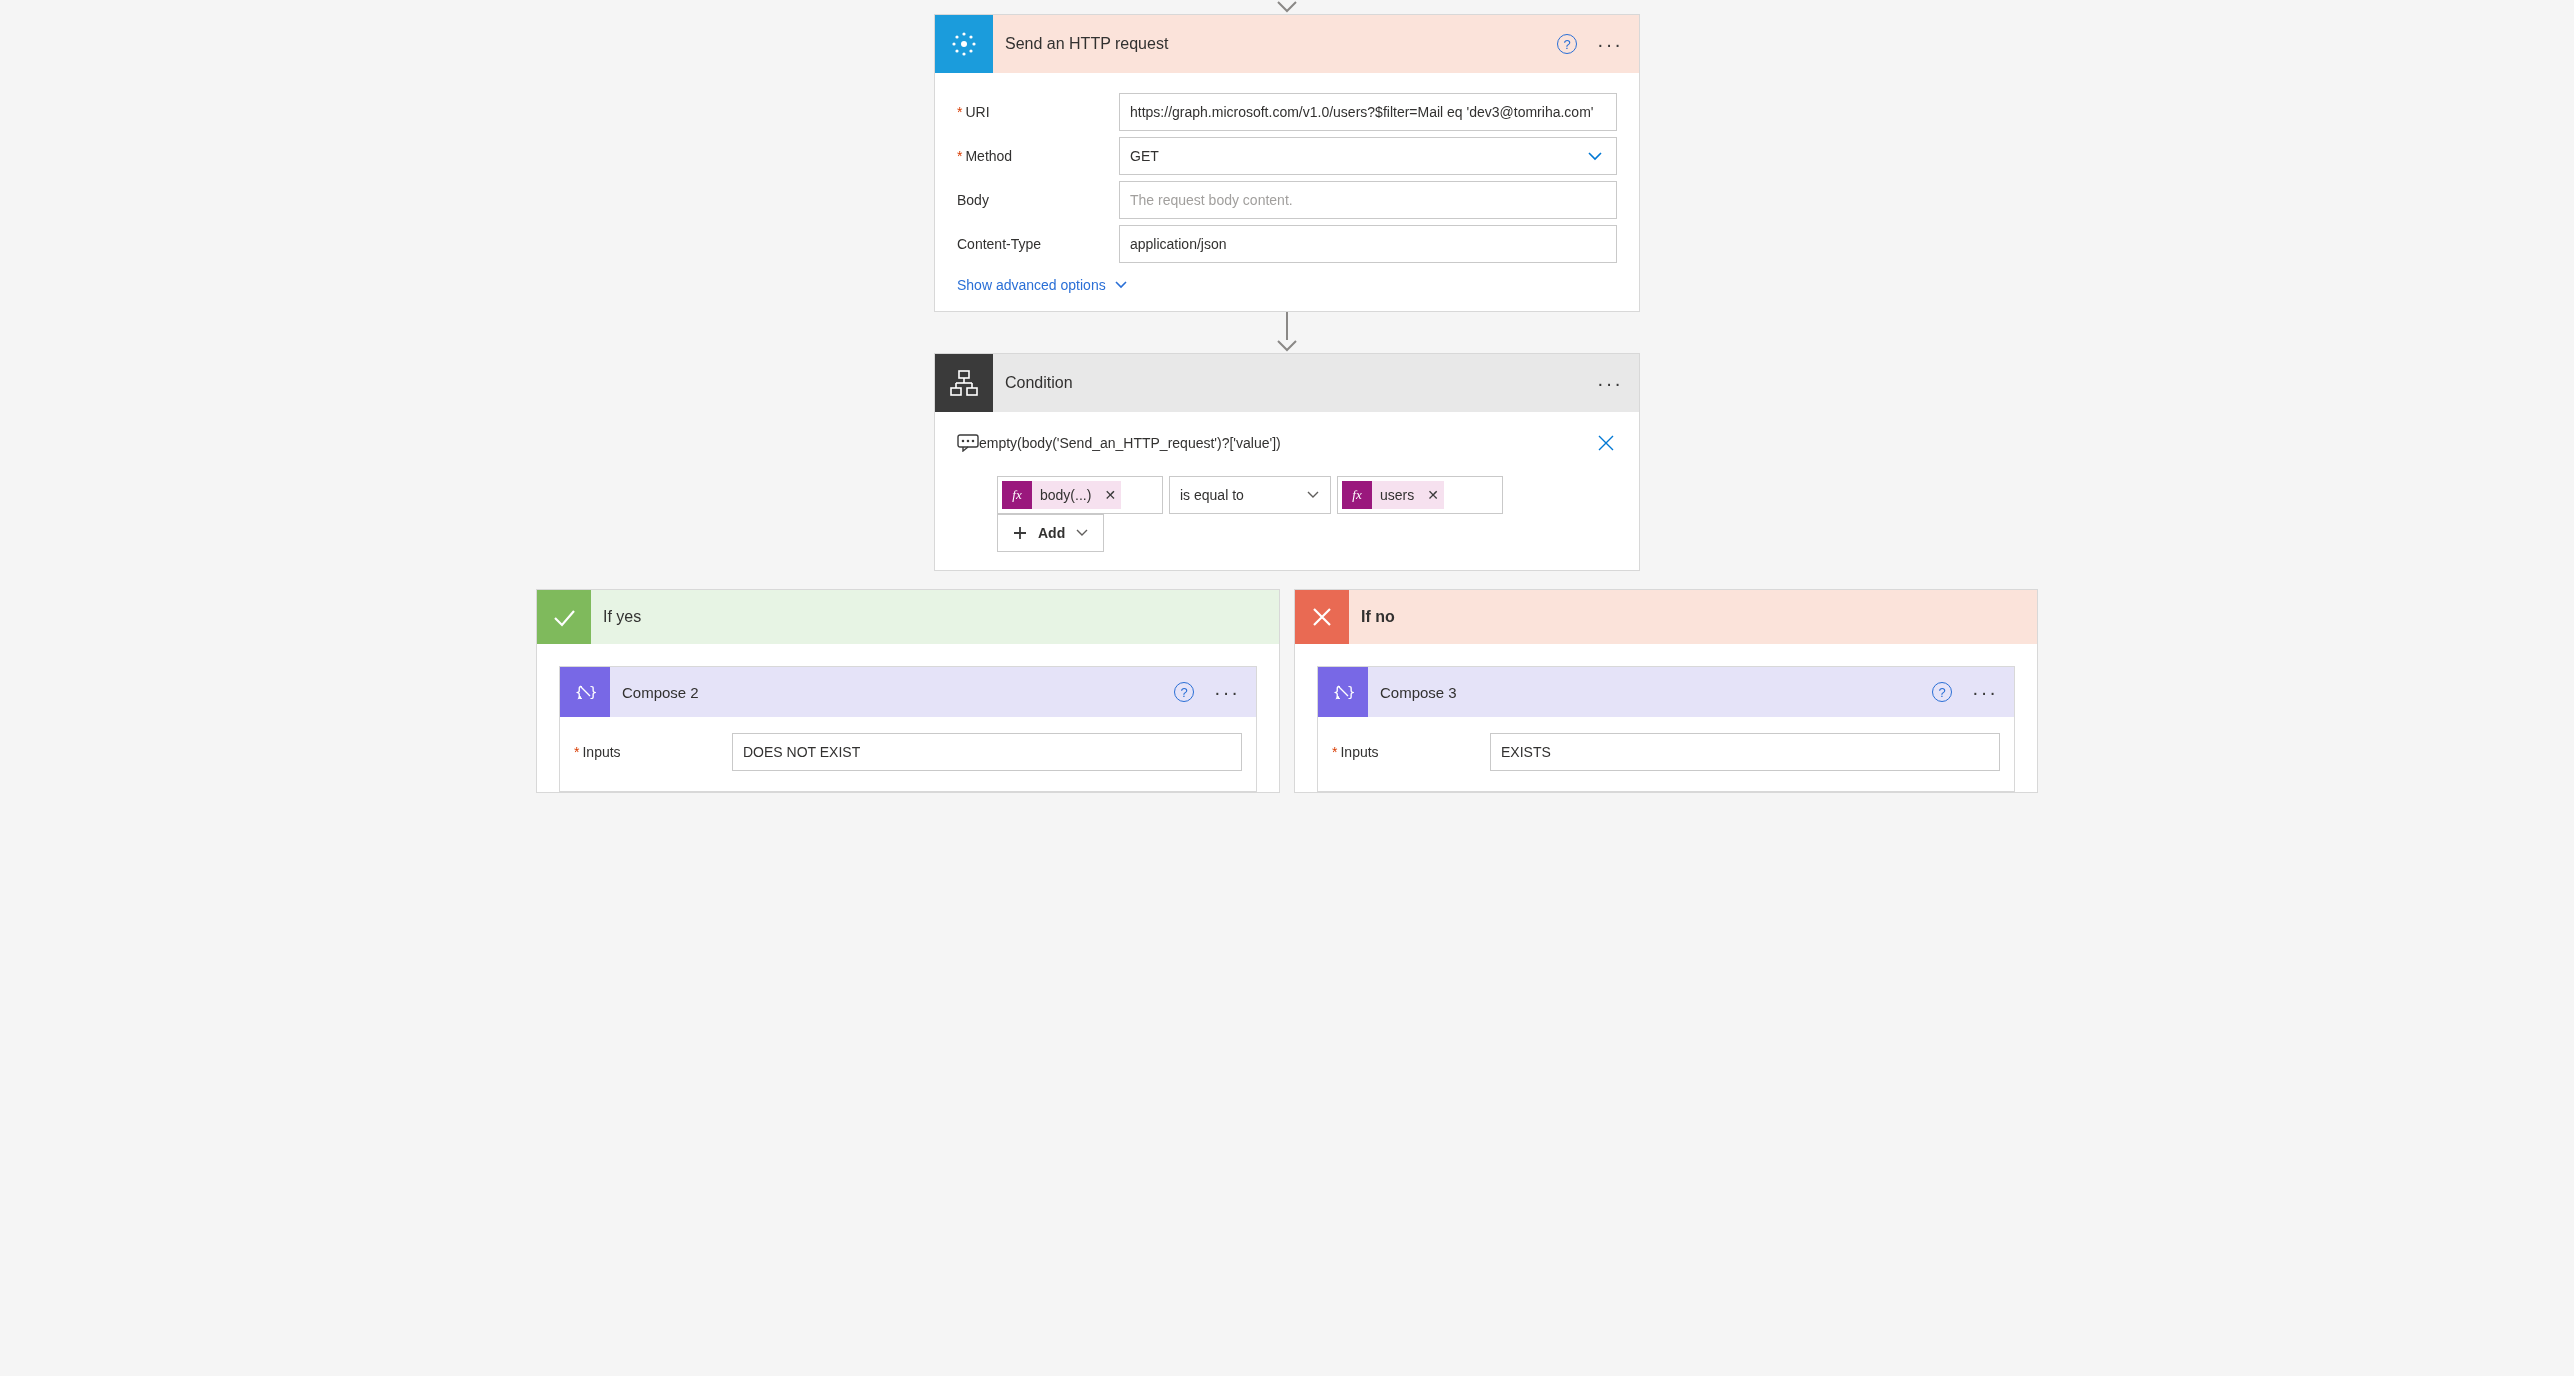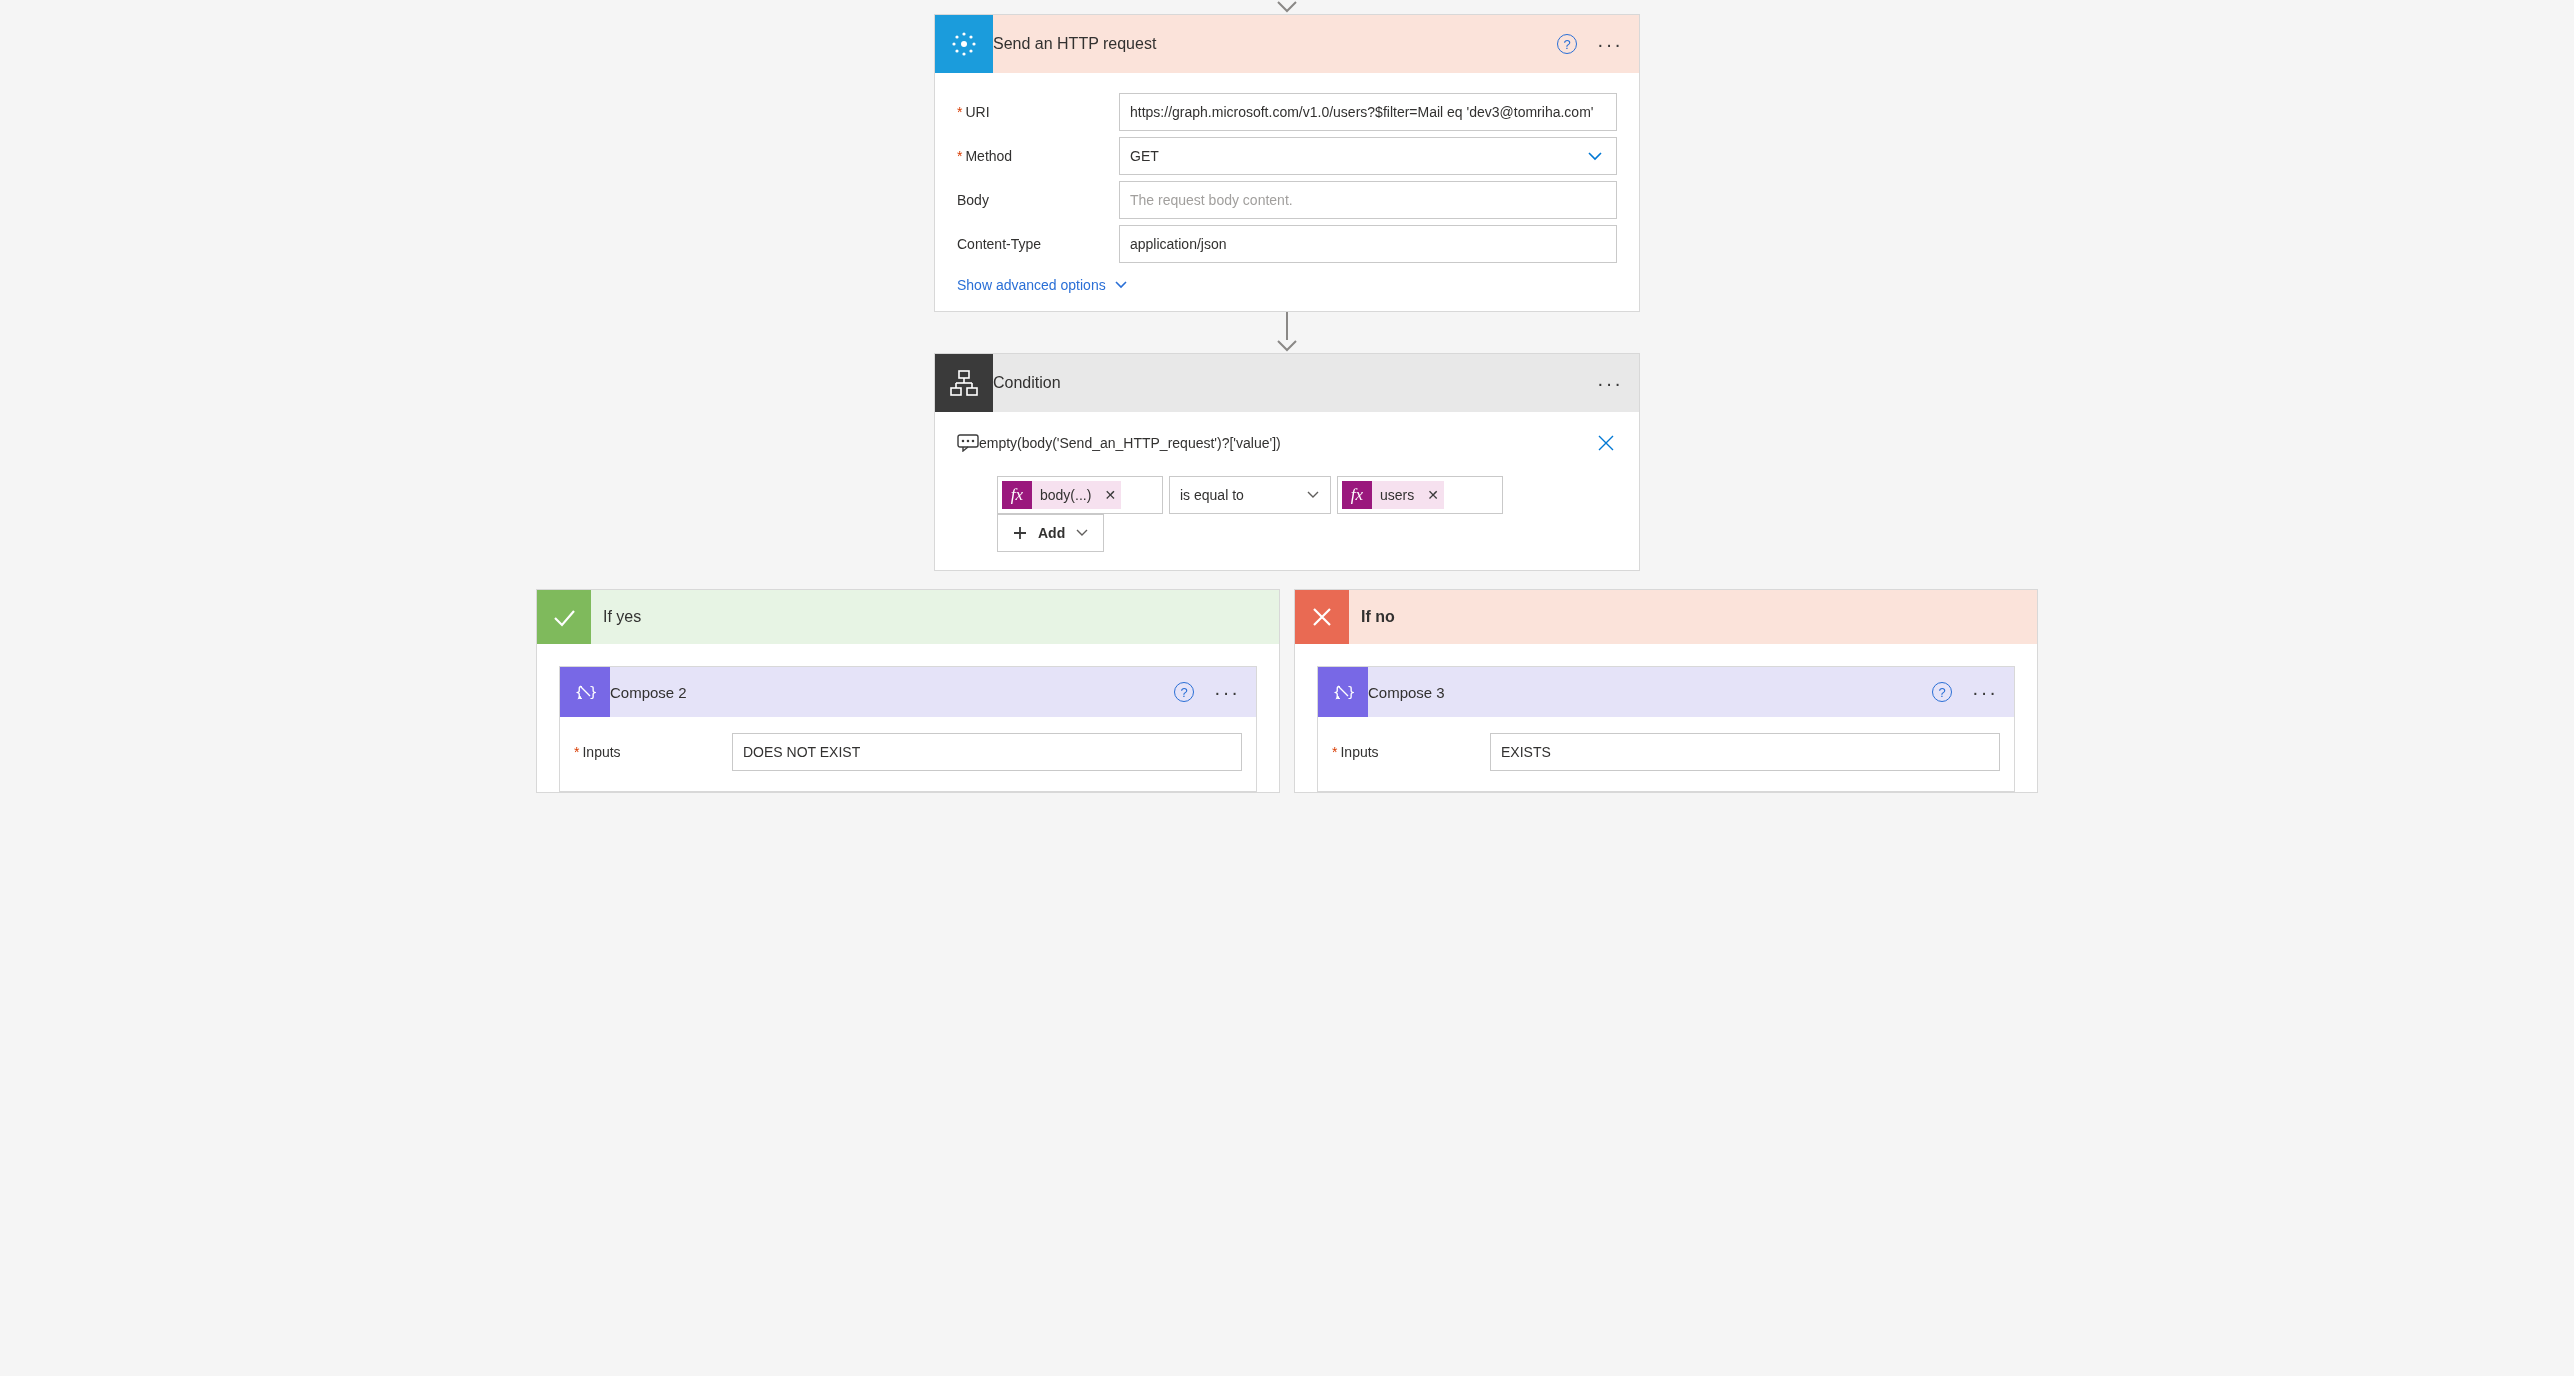--- a/index.html
+++ b/index.html
@@ -40,21 +40,21 @@
     border:1px solid var(--border-light);
     width:706px;
     margin:0 auto;
   }
   .card-header{
     display:flex;align-items:center;height:58px;
   }
   .card-icon{
     width:58px;height:58px;display:flex;align-items:center;justify-content:center;color:#fff;
   }
-  .card-title{flex:1;font-size:16px;padding-left:0;}
+  .card-title{flex:1;font-size:16px;padding-left:12px;}
   .card-acts{display:flex;align-items:center;gap:20px;padding-right:16px;}
   .hdr-http{background:var(--http-bg);}
   .ic-http{background:var(--http-icon);}
   .hdr-cond{background:var(--cond-bg);}
   .ic-cond{background:var(--cond-icon);}
   .hdr-compose{background:var(--compose-bg);}
   .ic-compose{background:var(--compose-icon);}
 
   .card-body{padding:14px 22px 18px 22px;}
   .row{display:flex;align-items:center;margin:6px 0;}
@@ -85,21 +85,21 @@
   }
   .cond-cell{
     border:1px solid var(--border);height:38px;display:flex;align-items:center;padding:0 8px 0 0;
     background:#fff;position:relative;
   }
   .cond-cell.op{width:162px;padding:13px 10px;justify-content:space-between;}
   .token{
     display:inline-flex;align-items:center;height:28px;margin:0 4px;
   }
   .token .fx{
-    width:30px;height:28px;background:var(--fx);color:#fff;display:flex;align-items:center;justify-content:center;font-style:italic;font-family:'Segoe UI',serif;font-size:17px;
+    width:30px;height:28px;background:var(--fx);color:#fff;display:flex;align-items:center;justify-content:center;font-style:italic;font-family:'Segoe UI',serif;font-size:13px;
   }
   .token .txt{background:var(--token-bg);height:28px;display:flex;align-items:center;padding:0 8px;font-size:14px;}
   .token .rm{background:var(--token-bg);height:28px;width:22px;display:flex;align-items:center;justify-content:center;font-size:14px;color:#3a3a3a;cursor:pointer;}
   .cond-val{width:166px;}
   .add-btn{
     margin-left:40px;
     display:inline-flex;align-items:center;gap:10px;height:38px;
     border:1px solid var(--border);padding:0 14px;background:#fff;cursor:pointer;font-weight:600;
   }
 

